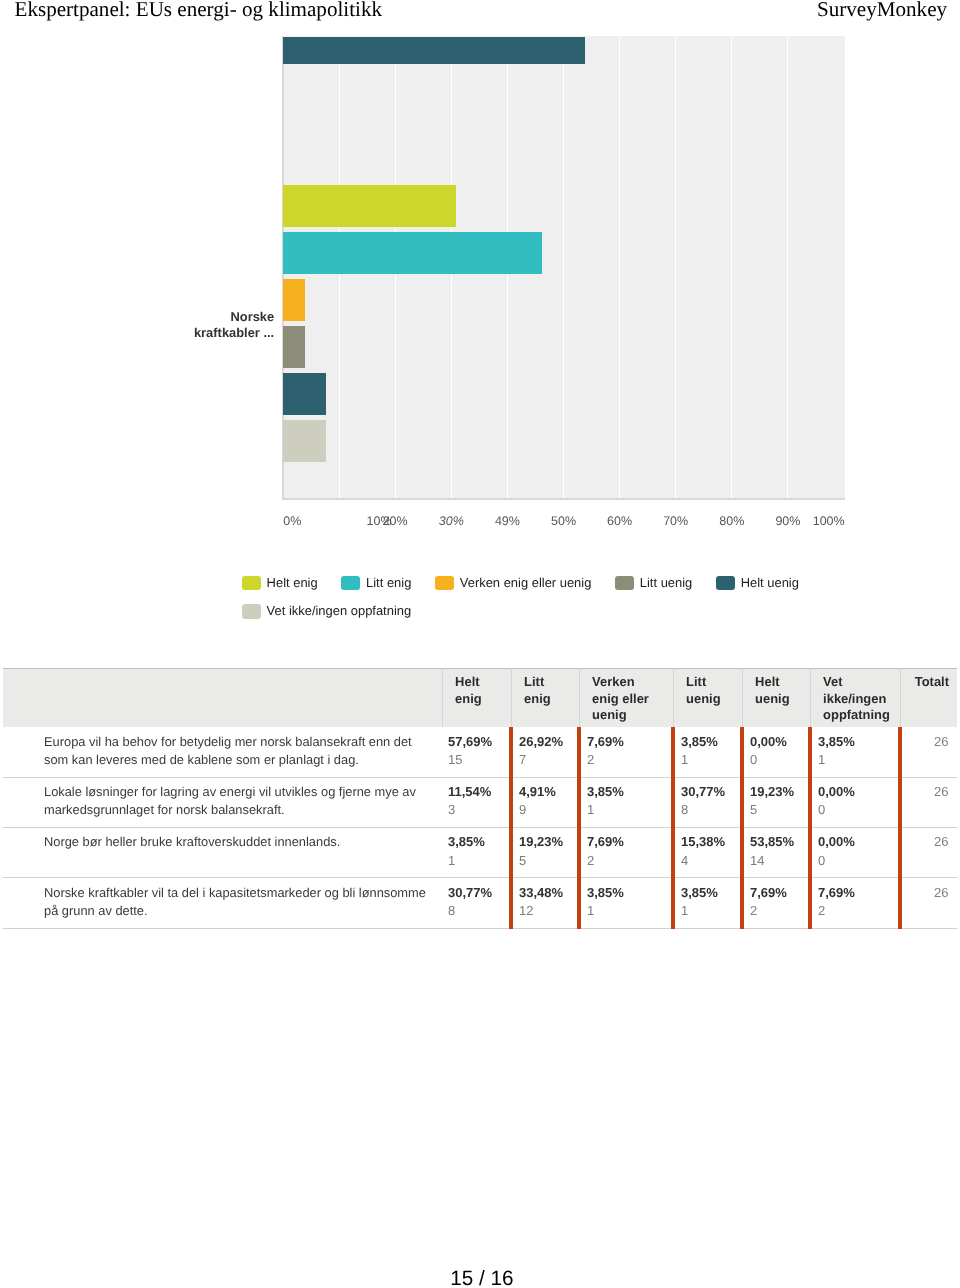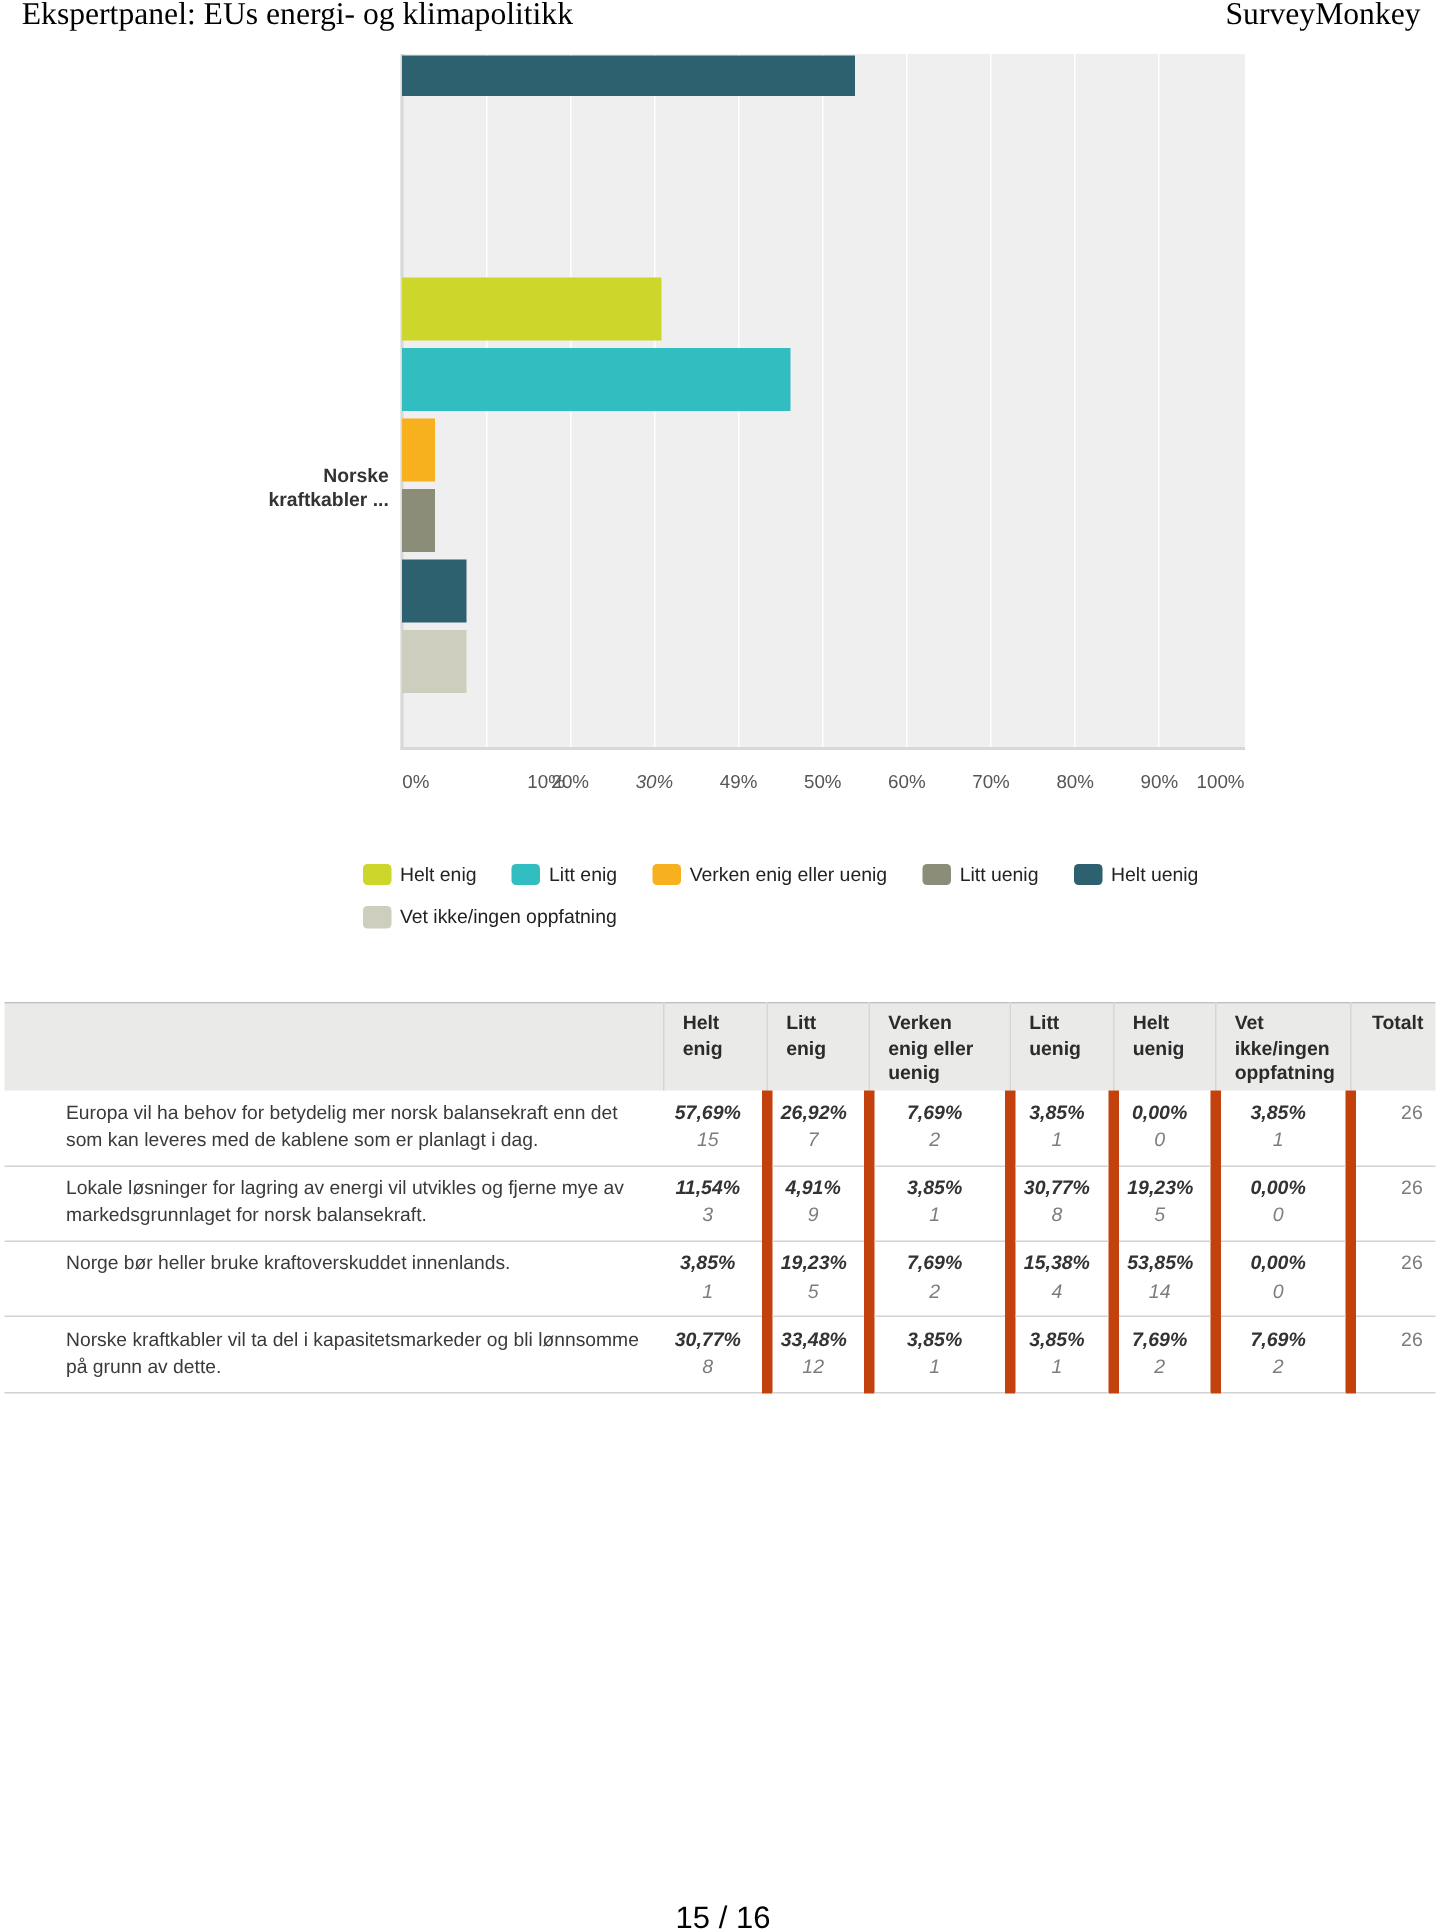--- a/index.html
+++ b/index.html
@@ -4,21 +4,21 @@
 <title>Ekspertpanel</title>
 <style>
   html,body{margin:0;padding:0;}
   body{width:960px;height:1288px;background:#fff;font-family:"Liberation Sans",sans-serif;position:relative;overflow:hidden;
        -webkit-font-smoothing:antialiased;text-rendering:geometricPrecision;}
   .page{position:absolute;inset:0;}
   
   #doc-title{position:absolute;left:14.5px;top:-3.3px;font-family:"Liberation Serif",serif;font-size:21.1px;color:#000;white-space:nowrap;}
   #brand{position:absolute;left:817px;top:-3.3px;font-family:"Liberation Serif",serif;font-size:21.1px;color:#000;white-space:nowrap;}
   
-  #chart{position:absolute;left:1px;top:0;width:880px;height:660px;}
+  #chart{position:absolute;left:16px;top:0;width:880px;height:660px;}
   #plot{position:absolute;left:266px;top:36px;width:562.5px;height:462px;background:#efefef;}
   #axis-y{position:absolute;left:266px;top:36px;width:2px;height:464px;background:#d8d8d8;}
   #axis-x{position:absolute;left:266px;top:498px;width:562.5px;height:2px;background:#d8d8d8;}
   .gridline{position:absolute;top:0;bottom:0;width:1px;background:#fff;}
   .bar{position:absolute;height:42px;}
   #cat-label{position:absolute;left:158px;top:309px;width:100.2px;text-align:right;font-size:12.9px;font-weight:bold;color:#333;line-height:16px;}
   .xtick{position:absolute;top:514px;font-size:12.5px;line-height:14px;color:#565656;transform:translateX(-50%);white-space:nowrap;}
   .xtick.last{transform:translateX(-100%);}
   .xtick.first{transform:translateX(0);}
   
@@ -27,21 +27,21 @@
   .leg-sw{display:inline-block;width:19px;height:14.6px;border-radius:3px;vertical-align:top;}
   .leg-tx{display:inline-block;font-size:12.95px;line-height:14.6px;color:#222;margin-left:5.6px;vertical-align:top;}
   
   #tbl{position:absolute;left:3px;top:668px;width:954px;border-collapse:collapse;table-layout:fixed;}
   #tbl thead th{background:#eaeae9;font-size:12.95px;font-weight:bold;color:#2b2b2b;vertical-align:top;
      text-align:left;padding:5.1px 8px 3.4px 12.6px;line-height:16.6px;border-right:1px solid #d6d6d6;height:49.8px;}
   #tbl thead th:last-child{border-right:none;}
   #tbl thead tr{border-top:1px solid #c0c0c0;}
   #tbl tbody td{height:36.8px;}
   #tbl td.q-cell{font-size:12.85px;color:#3a3a3a;line-height:18.4px;padding:5.4px 7px 7.2px 41px;vertical-align:top;}
-  #tbl td.v-cell{text-align:center;padding:5.4px 11.8px 7.2px 6px;vertical-align:top;border-right:7px solid #c2410c;font-style:italic;}
+  #tbl td.v-cell{text-align:left;padding:5.4px 11.8px 7.2px 6px;vertical-align:top;border-right:4px solid #c2410c;}
   .v-pct{font-size:13px;font-weight:bold;color:#333;line-height:18.4px;}
   .v-cnt{font-size:13px;color:#7d7d7d;line-height:18.4px;}
   #tbl td.t-cell{text-align:right;font-size:13px;color:#7d7d7d;line-height:18.4px;padding:5.4px 8.5px 7.2px 6px;vertical-align:top;}
   #tbl tbody tr{border-bottom:1px solid #d2d2d2;}
   #footer{position:absolute;left:4px;right:0;top:1268.2px;text-align:center;font-size:20.7px;line-height:22px;color:#000;}
 </style>
 </head>
 <body>
 
 <div class="page">

